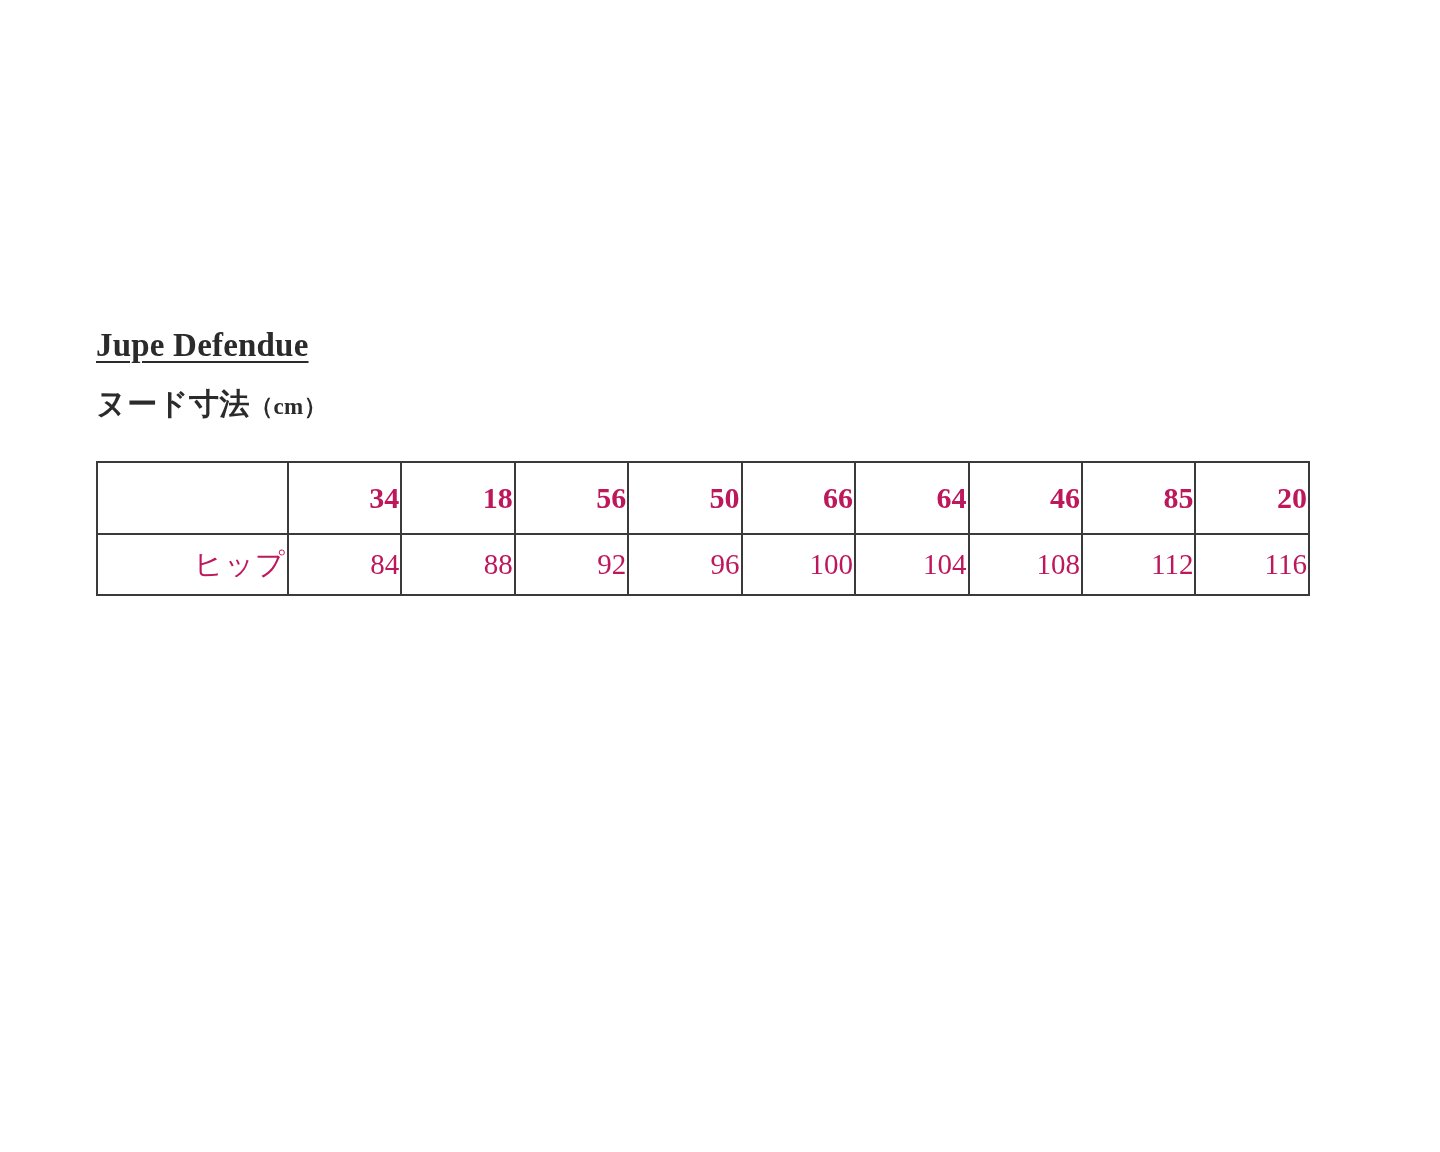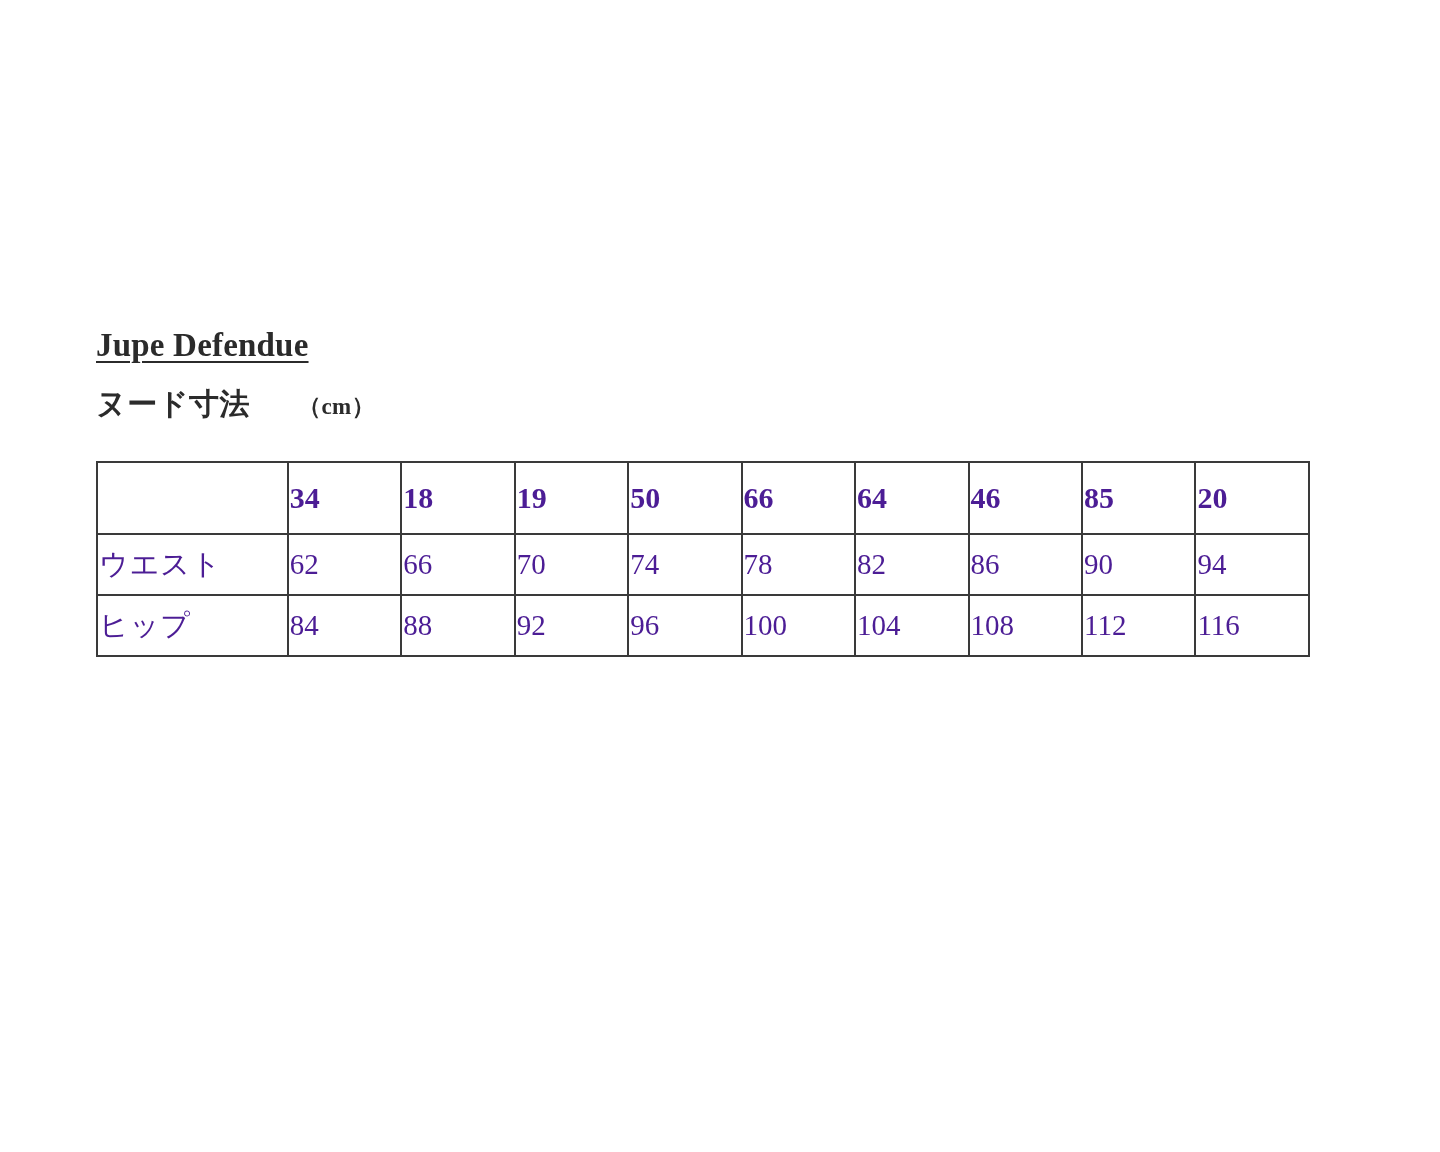--- a/index.html
+++ b/index.html
@@ -44,35 +44,34 @@
     font-size: 30px;
     font-weight: bold;
     margin: 18px 0 0 0;
     line-height: 1.3;
     color: #2b2b2b;
     letter-spacing: 0.5px;
   }
   .doc-subtitle .unit {
     font-size: 23px;
     font-weight: bold;
-    margin-left: 48px;
   }
   table.size-table {
     border-collapse: collapse;
     margin-top: 38px;
     table-layout: fixed;
     width: 1214px;
   }
   table.size-table td,
   table.size-table th {
     border: 2px solid #3a3a3a;
-    text-align: left;
+    text-align: right;
     vertical-align: middle;
     font-weight: normal;
-    color: #4c1d95;
+    color: #be185d;
   }
   table.size-table col.label-col { width: 190px; }
   table.size-table col.size-col { width: 113px; }
   tr.header-row th {
     height: 68px;
     font-size: 30px;
     font-weight: bold;
   }
   tr.header-row th.corner-cell {
     border-left: 2px solid #3a3a3a;
@@ -111,42 +110,30 @@
         <col class="size-col">
         <col class="size-col">
         <col class="size-col">
         <col class="size-col">
       </colgroup>
       <thead>
         <tr class="header-row">
           <th class="corner-cell"></th>
           <th>34</th>
           <th>18</th>
-          <th>19</th>
+          <th>56</th>
           <th>50</th>
           <th>66</th>
           <th>64</th>
           <th>46</th>
           <th>85</th>
           <th>20</th>
         </tr>
       </thead>
       <tbody>
-        <tr class="data-row">
-          <td class="row-label">ウエスト</td>
-          <td>62</td>
-          <td>66</td>
-          <td>70</td>
-          <td>74</td>
-          <td>78</td>
-          <td>82</td>
-          <td>86</td>
-          <td>90</td>
-          <td>94</td>
-        </tr>
         <tr class="data-row">
           <td class="row-label">ヒップ</td>
           <td>84</td>
           <td>88</td>
           <td>92</td>
           <td>96</td>
           <td>100</td>
           <td>104</td>
           <td>108</td>
           <td>112</td>

